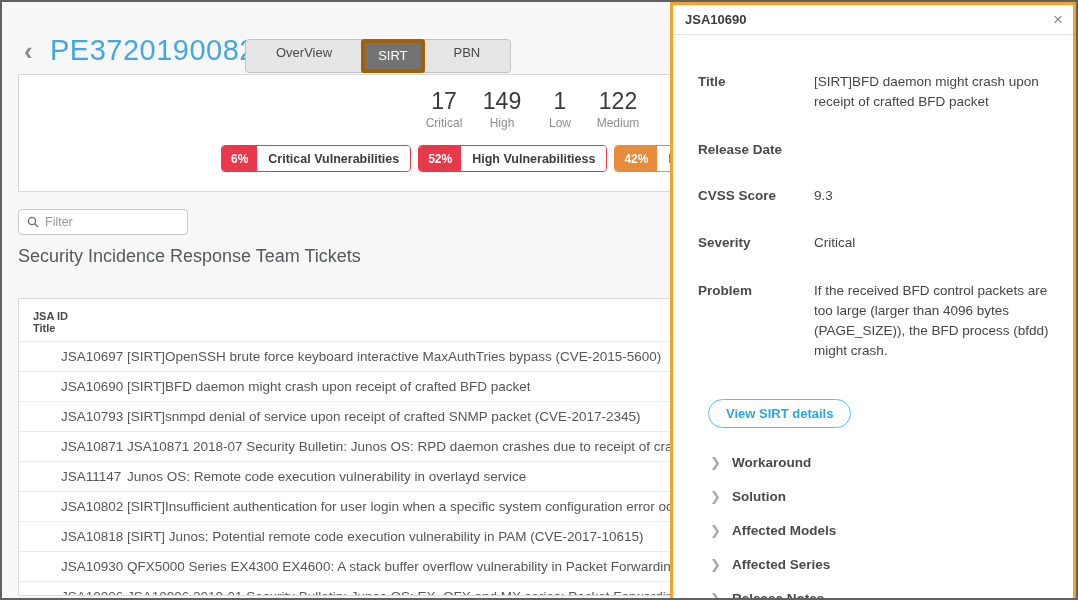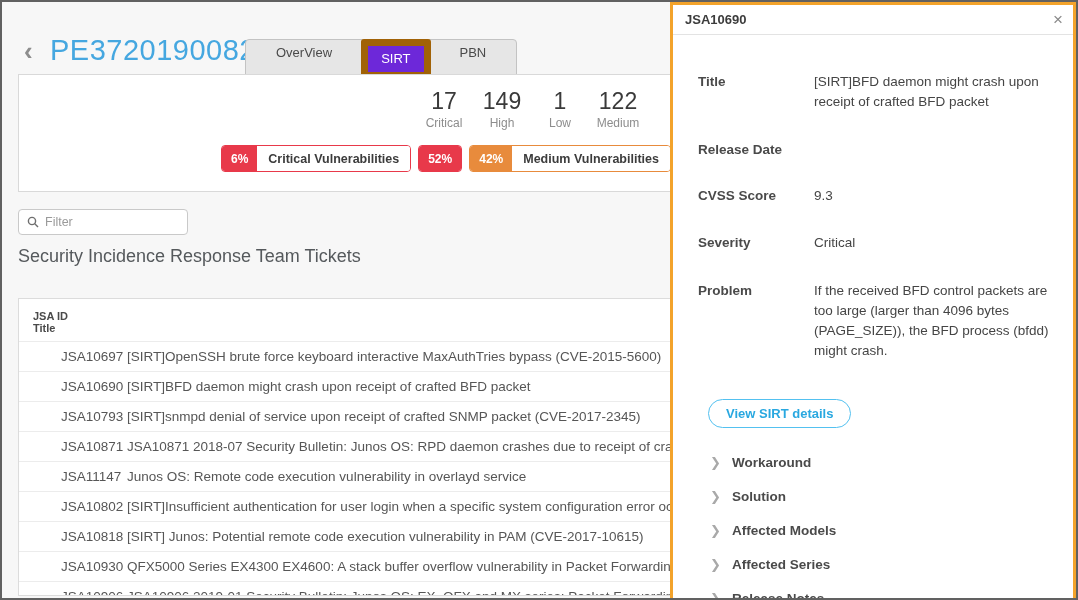--- a/index.html
+++ b/index.html
@@ -24,21 +24,21 @@
   }
   .tabs {
     position:absolute; left:243px; top:37px; display:inline-flex;
     background:#e6e6e6; border:1px solid #c3c3c3; border-radius:4px;
   }
   .tab {
     padding:5px 30px; font-size:13px; color:#4a4a4a; cursor:pointer;
     border-radius:3px; line-height:16px;
   }
   .tab.active {
-    background:#6d28d9; color:#fff; border:7px solid #a16207; margin:-1px;
+    background:#737373; color:#fff; border:4px solid #a16207; margin:-1px;
     padding:5px 13px;
   }
 
   
   .card {
     position:absolute; left:16px; top:72px; right:14px; height:118px;
     background:#fff; border:1px solid #d9d9d9;
   }
   .stats { position:absolute; left:396px; top:13px; display:flex; }
   .stat { width:58px; text-align:center; }
@@ -175,20 +175,21 @@
       </div>
     </div>
 
     <div class="badges">
       <div class="badge red">
         <span class="pct">6%</span>
         <span class="blabel">Critical Vulnerabilities</span>
       </div>
       <div class="badge red">
         <span class="pct">52%</span>
+        <span class="blabel">High Vulnerabilitiess</span>
       </div>
       <div class="badge orange">
         <span class="pct">42%</span>
         <span class="blabel">Medium Vulnerabilities</span>
       </div>
     </div>
   </div>
 
   <div class="filter-box">
     <svg class="search-svg" width="12" height="12" viewBox="0 0 12 12">

